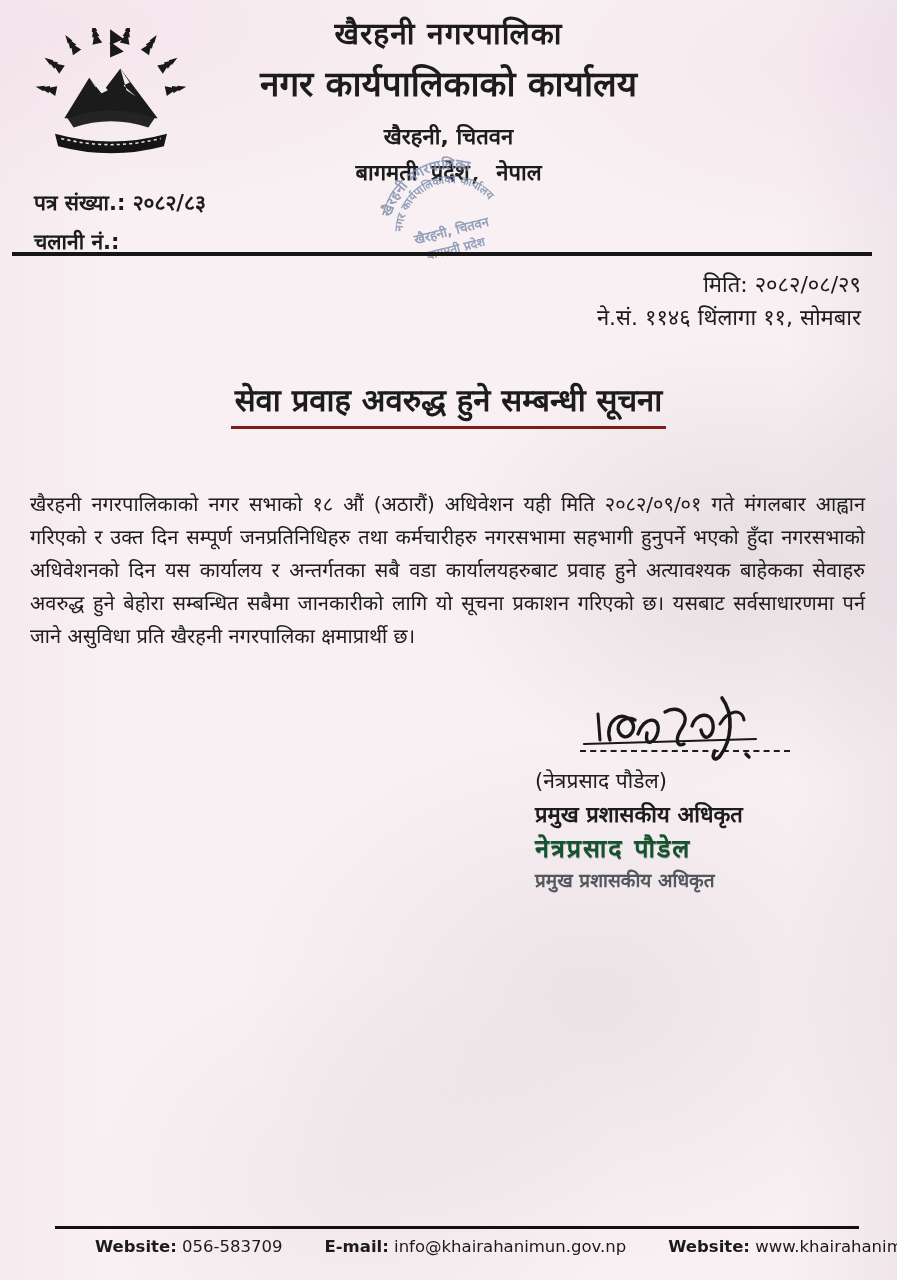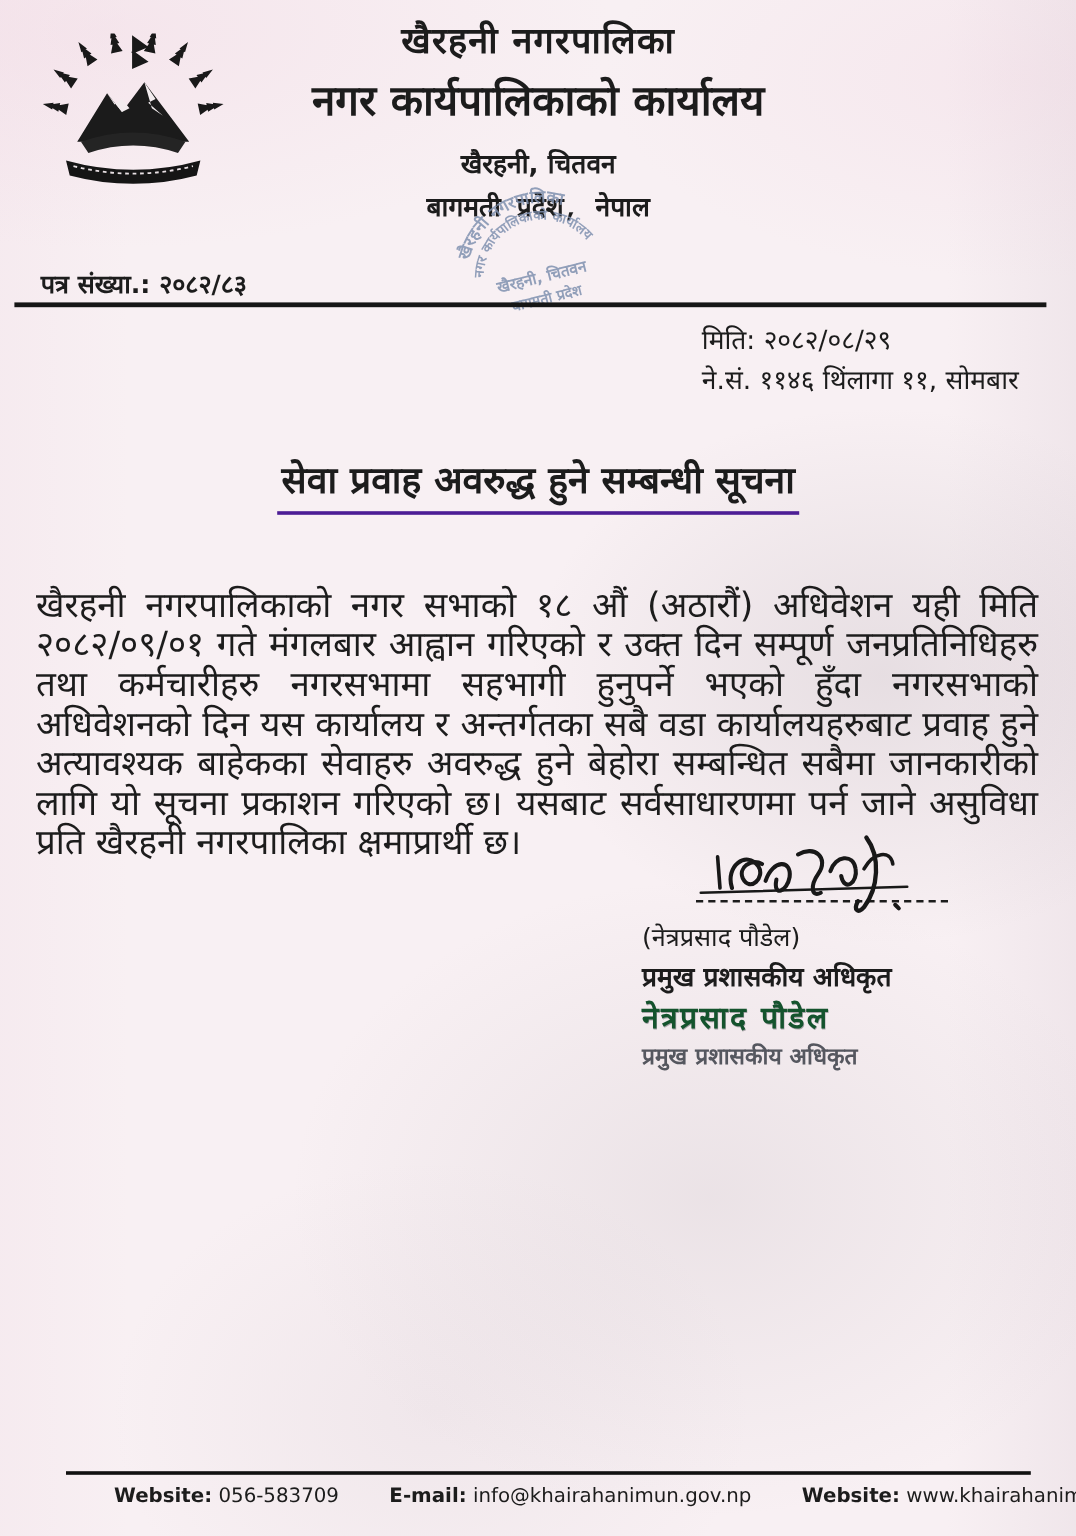--- a/index.html
+++ b/index.html
@@ -23,34 +23,34 @@
   .emblem { position:absolute; left:30px; top:28px; width:162px; height:140px; }
   .hdr { position:absolute; left:0; right:0; top:12px; text-align:center; }
   .hdr .muni  { font-size:30px; font-weight:bold; letter-spacing:1px; }
   .hdr .office{ font-size:35px; font-weight:bold; margin-top:6px; }
   .hdr .addr1 { font-size:22px; font-weight:bold; margin-top:14px; }
   .hdr .addr2 { font-size:22px; font-weight:bold; margin-top:6px;font-family:Liberation Mono, monospace; }
   .round-stamp {
     position:absolute; left:352px; top:128px; width:185px; height:150px;
     transform:rotate(-14deg); opacity:0.85; pointer-events:none;
   }
-  .refs { position:absolute; left:34px; top:184px; font-size:21px; font-weight:bold; line-height:39px;margin-top:34px; }
+  .refs { position:absolute; left:34px; top:184px; font-size:21px; font-weight:bold; line-height:39px; }
   .rule {
     position:absolute; left:12px; right:25px; top:252px; height:4px;
     background:#161616; box-shadow:0 -4px 0 -2px rgba(40,40,70,0.85);
   }
-  .dateblk { position:absolute; right:48px; top:268px; text-align:left; font-size:22px; line-height:33px;margin-left:48px; }
+  .dateblk { position:absolute; right:36px; top:268px; text-align:right; font-size:22px; line-height:33px;margin-left:48px; }
   .title-wrap { position:absolute; left:0; right:0; top:378px; text-align:center; }
   .title {
     display:inline-block; font-size:31px; font-weight:bold;
-    border-bottom:3px solid #4c1d95; padding:0 4px 6px 4px;
+    border-bottom:3px solid #7f1d1d; padding:0 4px 6px 4px;
   }
   .bodytext {
     position:absolute; left:30px; right:32px; top:488px;
-    font-size:29px; line-height:33px; text-align:justify;
+    font-size:20px; line-height:33px; text-align:justify;
   }
   .sig-block { position:absolute; right:62px; top:688px; width:300px; text-align:left; }
   .sig-svg { width:230px; height:88px; display:block; margin:0 auto; }
   .sig-dash { border-top:2.5px dashed #1c1c1c; width:210px; margin:-26px auto 0 auto; }
   .sig-name { font-size:21px; margin-top:14px; }
   .sig-desig { font-size:22px; font-weight:bold; margin-top:4px; }
   .stamp-name {
     font-size:25px; font-weight:bold; letter-spacing:2px; margin-top:2px;
     color:#14532d; text-shadow:0.5px 0.5px 0 rgba(52,54,62,0.4);
   }
@@ -133,20 +133,24 @@
       <text font-size="11"><textPath href="#arcB" startOffset="2%">नगर कार्यपालिकाको कार्यालय</textPath></text>
       <text x="85" y="108" font-size="13" text-anchor="middle">खैरहनी, चितवन</text>
       <text x="85" y="126" font-size="12" text-anchor="middle">बागमती प्रदेश</text>
     </g>
   </svg>
 
   <div class="refs">
     <div>
       <span>पत्र संख्या.:</span>
       <span>२०८२/८३</span>
+    </div>
+    <div>
+      <span>चलानी नं.:</span>
+      <span></span>
     </div>
   </div>
 
   <div class="rule"></div>
 
   <div class="dateblk">
     <div>मिति: २०८२/०८/२९</div>
     <div>ने.सं. ११४६ थिंलागा ११, सोमबार</div>
   </div>
 

